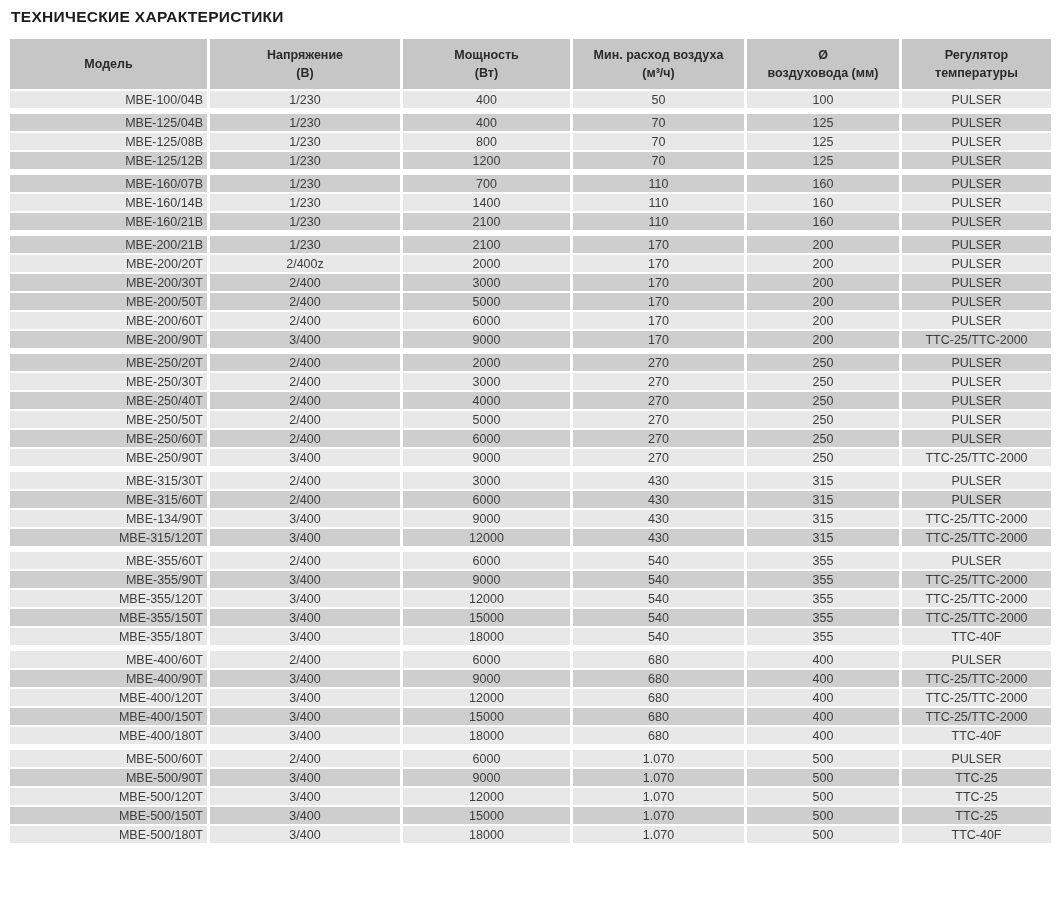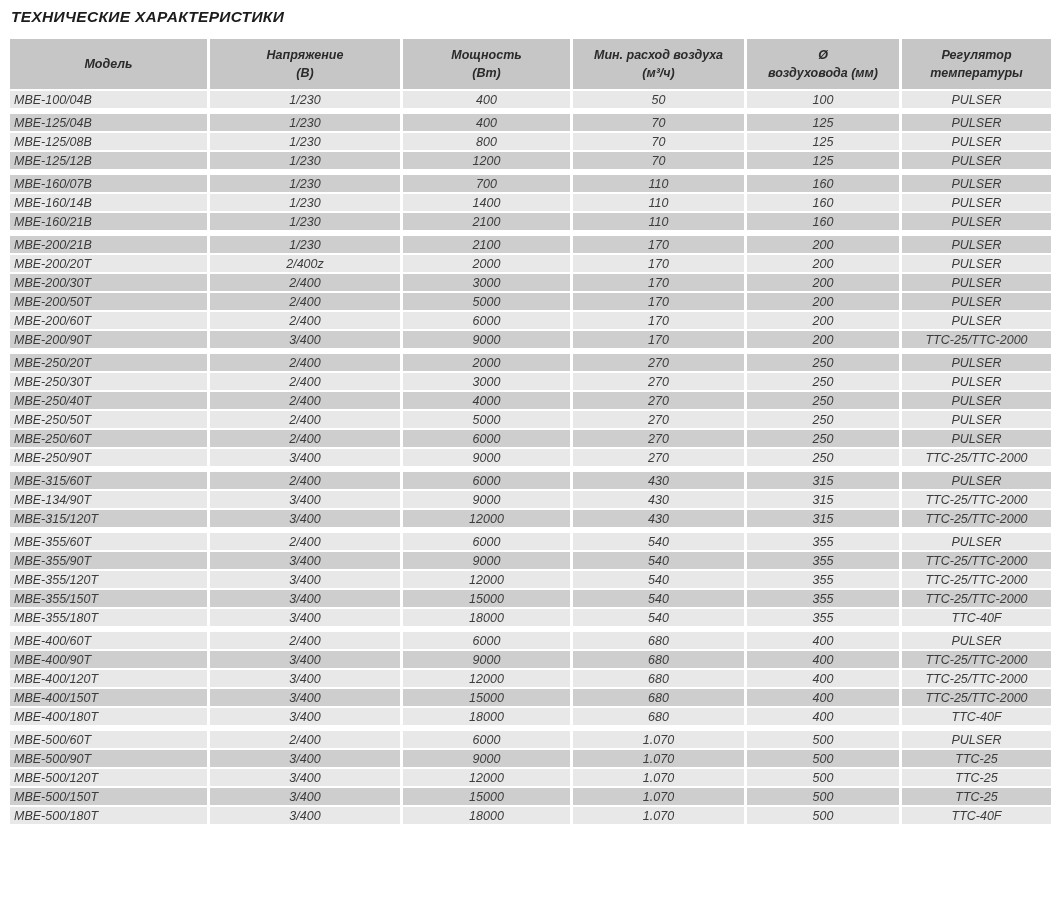--- a/index.html
+++ b/index.html
@@ -7,21 +7,20 @@
     padding: 0;
     background: #ffffff;
     font-family: "Liberation Sans", "DejaVu Sans", sans-serif;
   }
   .page {
     width: 1061px;
     height: 923px;
     box-sizing: border-box;
     padding: 0 10px;
     overflow: hidden;
-    font-style: italic;
   }
   .page-title {
     font-size: 15.5px;
     font-weight: bold;
     color: #1c1c1c;
     letter-spacing: 0.3px;
     margin: 0;
     padding: 8px 0 11px 1px;
   }
   table.spec {
@@ -45,21 +44,21 @@
     font-size: 12.5px;
     color: #3c3c3c;
     height: 17px;
     padding: 0 4px;
     text-align: center;
     vertical-align: middle;
     white-space: nowrap;
     overflow: hidden;
   }
   table.spec td.cell-model {
-    text-align: left;
+    text-align: right;
     padding-left: 4px;
   }
   tr.light td { background: #e8e8e8; }
   tr.dark  td { background: #cecece; }
   tr.sep td {
     background: transparent;
     height: 2px;
     padding: 0;
   }
 </style>
@@ -266,20 +265,28 @@
           <td class="cell-model">MBE-250/90T</td>
           <td class="cell-voltage">3/400</td>
           <td class="cell-power">9000</td>
           <td class="cell-airflow">270</td>
           <td class="cell-diameter">250</td>
           <td class="cell-regulator">TTC-25/TTC-2000</td>
         </tr>
         <tr class="sep">
           <td colspan="6"></td>
         </tr>
+        <tr class="light">
+          <td class="cell-model">MBE-315/30T</td>
+          <td class="cell-voltage">2/400</td>
+          <td class="cell-power">3000</td>
+          <td class="cell-airflow">430</td>
+          <td class="cell-diameter">315</td>
+          <td class="cell-regulator">PULSER</td>
+        </tr>
         <tr class="dark">
           <td class="cell-model">MBE-315/60T</td>
           <td class="cell-voltage">2/400</td>
           <td class="cell-power">6000</td>
           <td class="cell-airflow">430</td>
           <td class="cell-diameter">315</td>
           <td class="cell-regulator">PULSER</td>
         </tr>
         <tr class="light">
           <td class="cell-model">MBE-134/90T</td>

